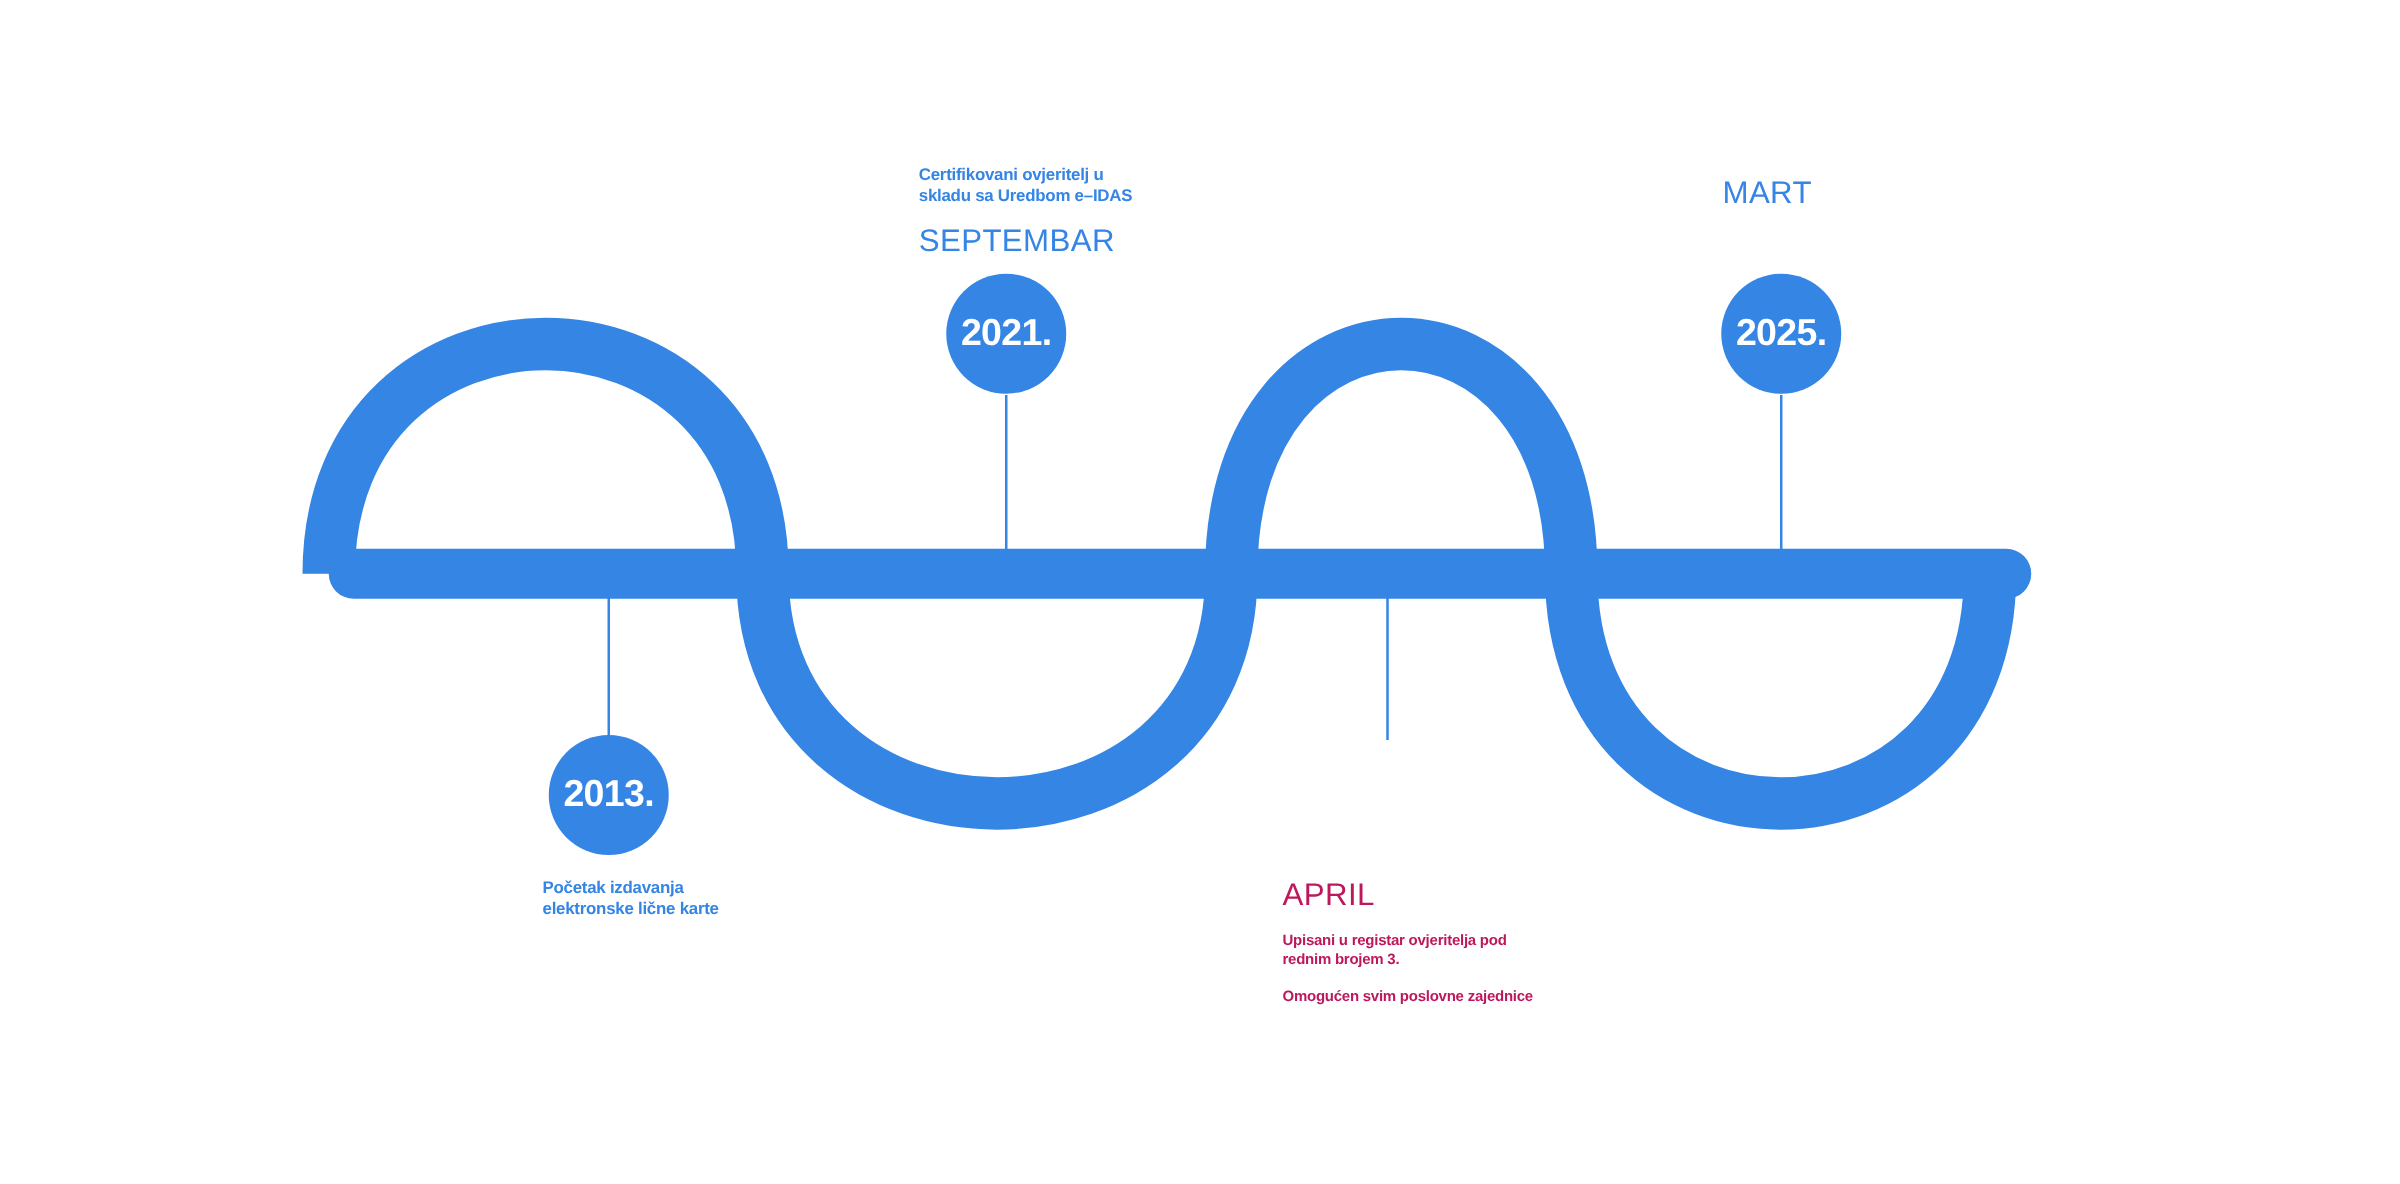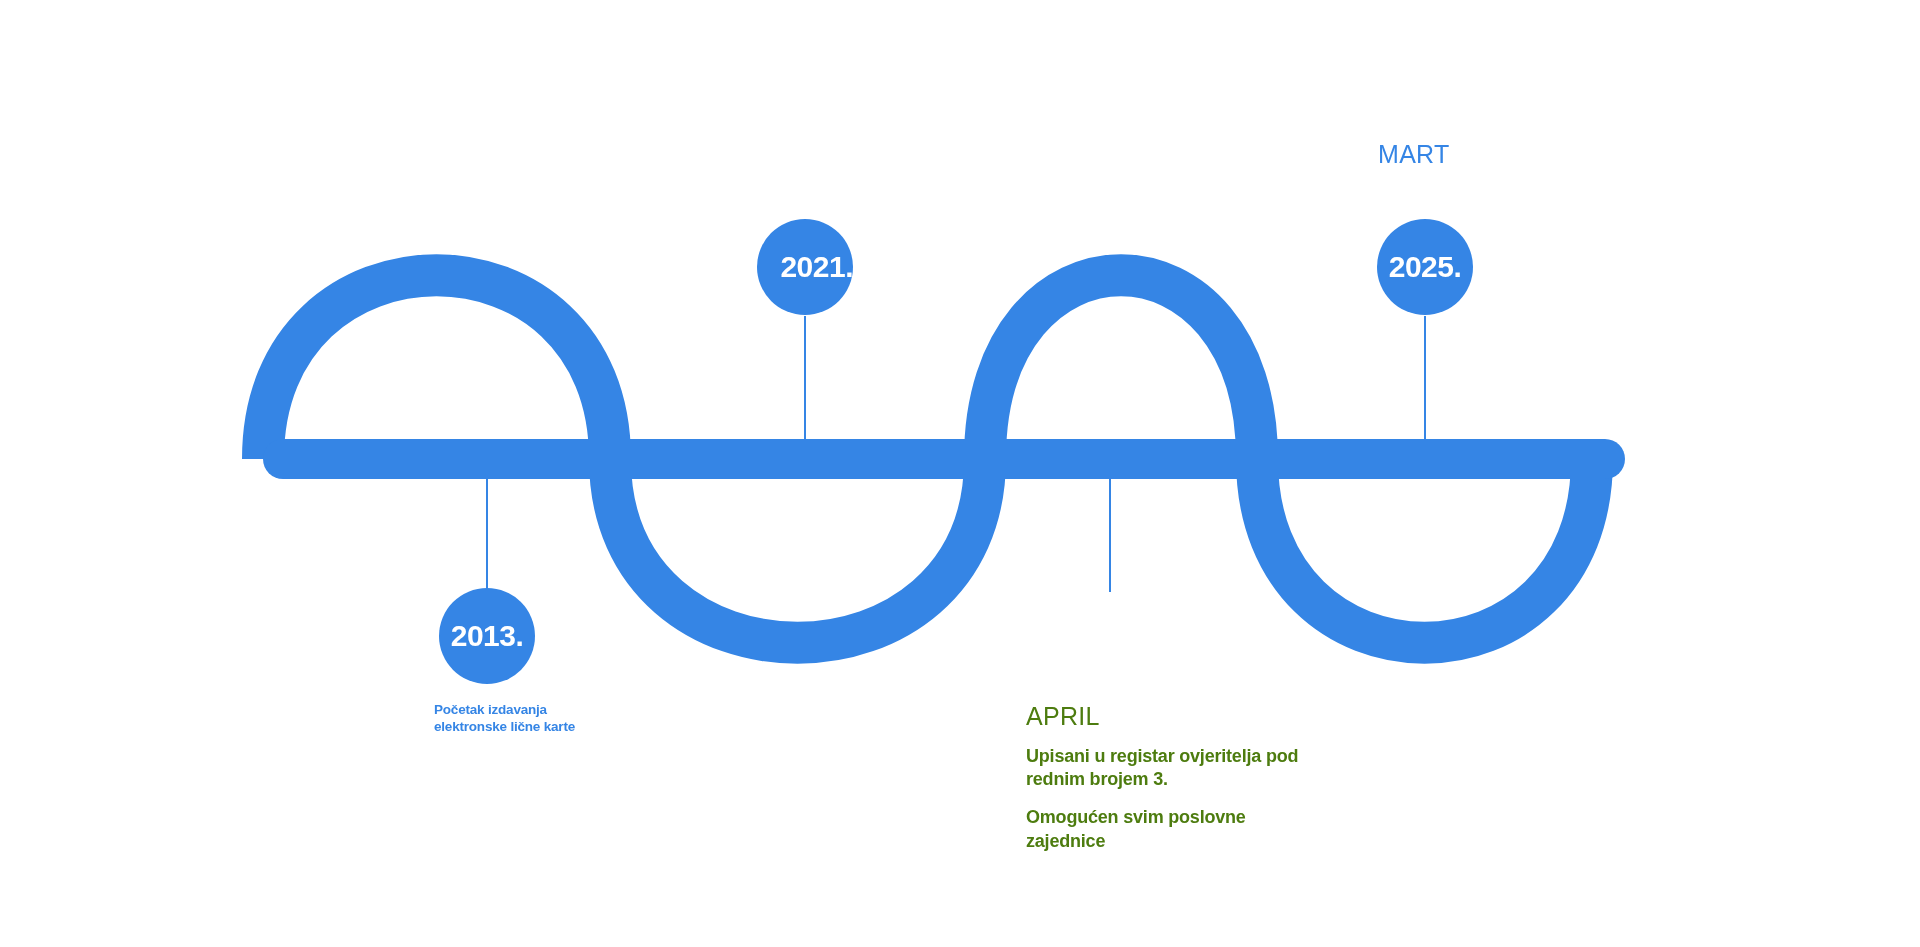--- a/index.html
+++ b/index.html
@@ -69,21 +69,21 @@
     margin: 0;
   }
   .annot .month {
     font-size: 25px;
     font-weight: 400;
     letter-spacing: 0.3px;
     line-height: 1.1;
     margin: 0;
   }
   .annot .body-line {
-    font-size: 18px;
+    font-size: 12px;
     font-weight: 700;
     line-height: 1.32;
     letter-spacing: -0.2px;
     white-space: pre-line;
     margin: 0 0 14px 0;
   }
   .annot .body-line:last-child { margin-bottom: 0; }
 
   
   #annot-2021 { left: 735px; top: 132px; width: 240px; }
@@ -120,36 +120,41 @@
     <line x1="487" y1="459" x2="487" y2="592" stroke="#3585E5" stroke-width="2"></line>
     <line x1="805" y1="316" x2="805" y2="459" stroke="#3585E5" stroke-width="2"></line>
     <line x1="1110" y1="459" x2="1110" y2="592" stroke="#3585E5" stroke-width="2"></line>
     <line x1="1425" y1="316" x2="1425" y2="459" stroke="#3585E5" stroke-width="2"></line>
   </svg>
 
   <div class="year-node" id="node-2013" style="background: rgb(53, 133, 229);">
     <span>2013.</span>
   </div>
 
-  <div class="year-node" id="node-2021" style="background: rgb(53, 133, 229); justify-content: flex-end;">
+  <div class="year-node" id="node-2021" style="background: rgb(53, 133, 229);">
     <span>2021.</span>
   </div>
 
 
   <div class="year-node" id="node-2023" style="background: rgb(53, 133, 229);">
     <span>2025.</span>
   </div>
 
   <div class="annot" id="annot-2013" style="color: rgb(53, 133, 229);">
     <p class="caption">Početak izdavanja
 elektronske lične karte</p>
   </div>
 
+  <div class="annot" id="annot-2021" style="color: rgb(53, 133, 229);">
+    <p class="caption">Certifikovani ovjeritelj u
+skladu sa Uredbom e–IDAS</p>
+    <p class="month">SEPTEMBAR</p>
+  </div>
 
-  <div class="annot" id="annot-2022" style="color: #4d7c0f;">
+  <div class="annot" id="annot-2022" style="color: #be185d;">
     <p class="month">APRIL</p>
     <p class="body-line">Upisani u registar ovjeritelja pod
 rednim brojem 3.</p>
     <p class="body-line">Omogućen svim poslovne zajednice</p>
   </div>
 
   <div class="annot" id="annot-2023" style="color: rgb(53, 133, 229);">
     <p class="month">MART</p>
   </div>
 

